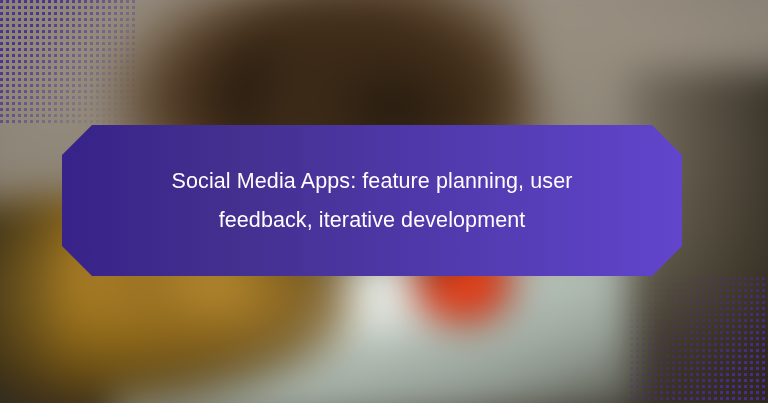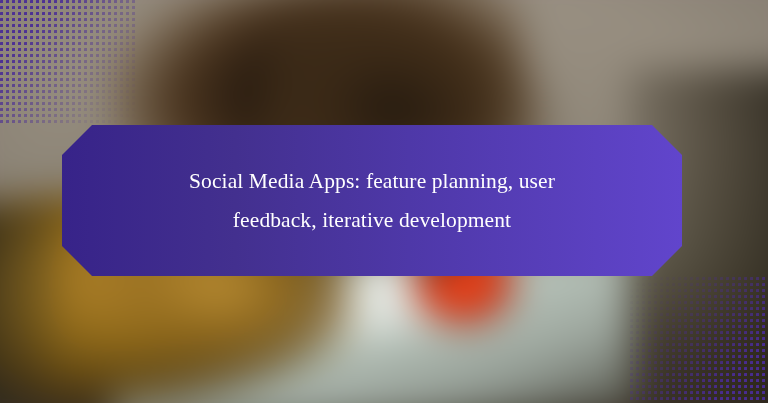--- a/index.html
+++ b/index.html
@@ -7,21 +7,21 @@
     margin: 0;
     padding: 0;
     background: #ffffff;
   }
 
   #stage {
     position: relative;
     width: 768px;
     height: 403px;
     overflow: hidden;
-    font-family: Liberation Serif, serif;
+    font-family: Liberation Sans, sans-serif;
     background: #737373;
   }
 
   
   .photo-layer {
     position: absolute;
     inset: -40px;
     filter: blur(18px) saturate(1.05);
     -webkit-filter: blur(18px) saturate(1.05);
   }

